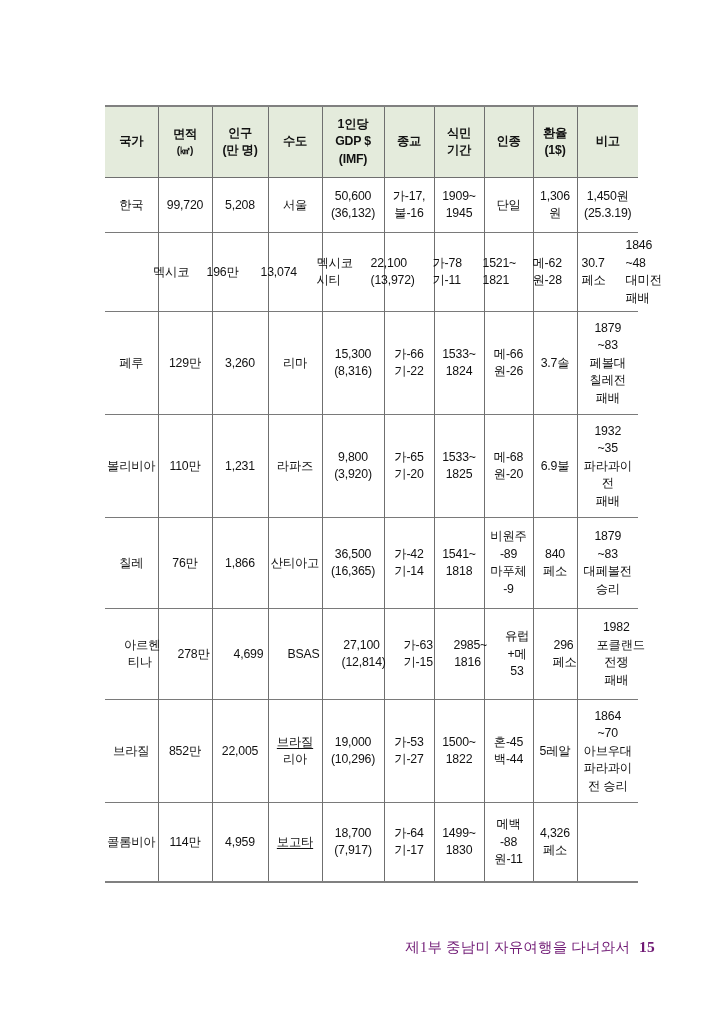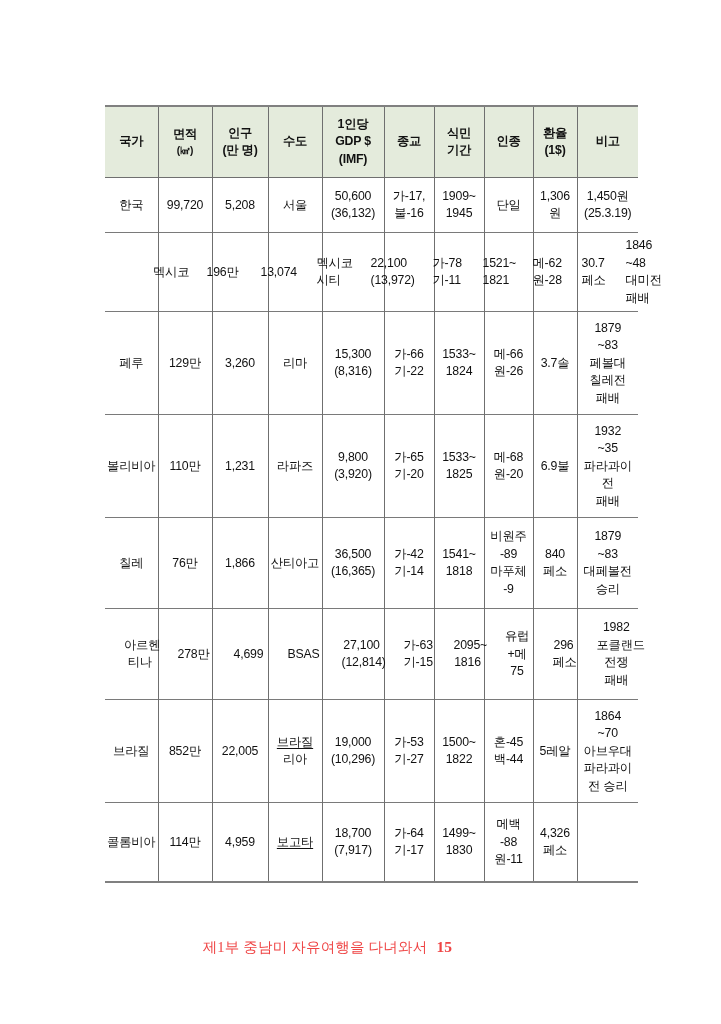--- a/index.html
+++ b/index.html
@@ -92,26 +92,26 @@
   tr.r-ar td  { height: 84px; padding-left: 19px; }
   tr.r-br td  { height: 96px; }
   tr.r-co td  { height: 72px; }
 
   
   .footer {
     position: absolute;
     left: 0;
     top: 938px;
     width: 721px;
-    text-align: center;
+    text-align: right;
     padding-right: 66px;
     box-sizing: border-box;
     font-family: "Liberation Serif", "DejaVu Serif", serif;
     font-size: 14.5px;
-    color: #ef4444;
+    color: #701a75;
     letter-spacing: 0.2px;
   }
   .footer .pg {
     font-weight: bold;
     font-size: 15.5px;
     margin-left: 9px;
   }
 </style>
 </head>
 <body>
@@ -389,26 +389,26 @@
             </td>
             <td>
               <span class="l">27,100</span>
               <span class="l">(12,814)</span>
             </td>
             <td>
               <span class="l">가-63</span>
               <span class="l">기-15</span>
             </td>
             <td>
-              <span class="l">2095~</span>
+              <span class="l">2985~</span>
               <span class="l">1816</span>
             </td>
             <td>
               <span class="l">유럽+메</span>
-              <span class="l">75</span>
+              <span class="l">53</span>
             </td>
             <td>
               <span class="l">296</span>
               <span class="l">페소</span>
             </td>
             <td>
               <span class="l">1982</span>
               <span class="l">포클랜드</span>
               <span class="l">전쟁</span>
               <span class="l">패배</span>

